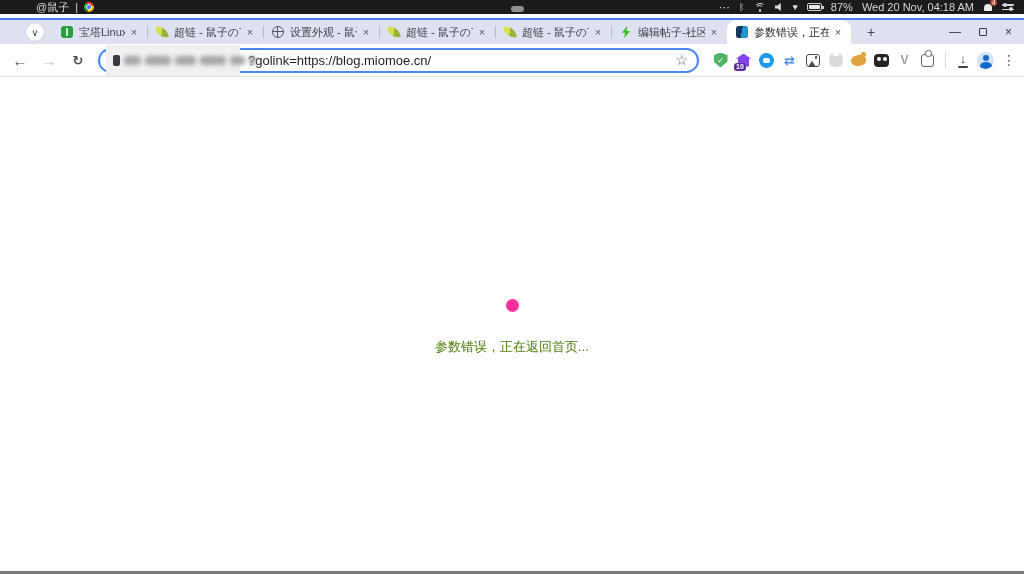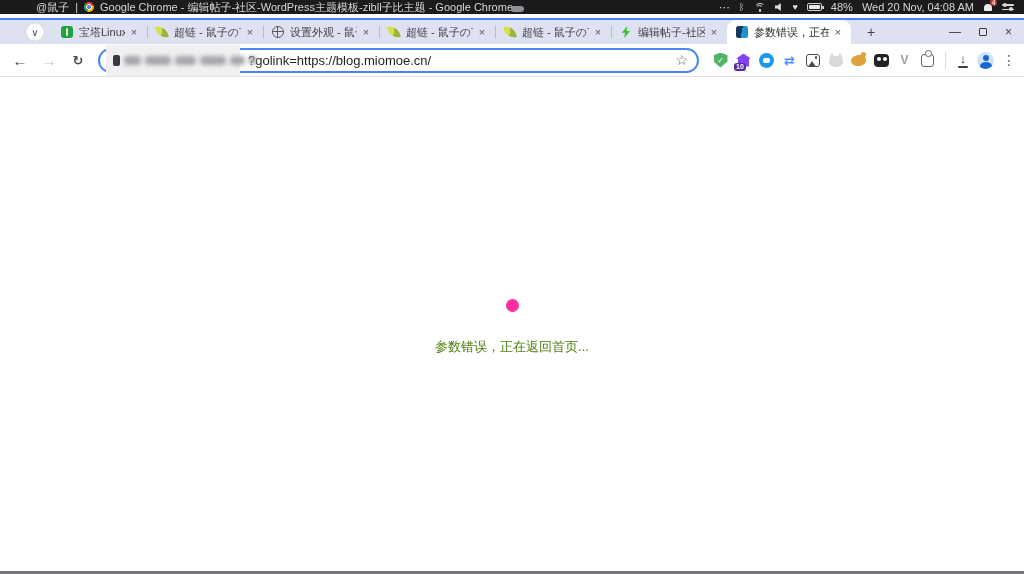--- a/index.html
+++ b/index.html
@@ -132,36 +132,35 @@
   .bottombar { position:absolute; left:0; right:0; bottom:0; height:3px; background:#77787c; }
 </style>
 </head>
 <body>
 
 <div class="sysbar">
   <div class="sys-left">
     <span>@鼠子</span>
     <span>|</span>
     <span class="chrome-logo"></span>
-    <span>Google Chrome  -  编辑帖子-社区-WordPress主题模板-zibll子比主题 - Google Chrome</span>
   </div>
   <span class="media-pill"></span>
   <div class="sys-right">
     <span class="tray-glyph" style="font-size:11px">⋯</span>
     <span class="tray-glyph" style="font-size:9px">ᛒ</span>
     <span class="wifi">
         <i class="a1"></i>
         <i class="a2"></i>
         <i class="dot"></i>
       </span>
     <span class="vol"></span>
     <span class="tray-glyph" style="font-size:9px">♥</span>
     <span class="batt"></span>
-    <span>48%</span>
-    <span>Wed 20 Nov, 04:08 AM</span>
+    <span>87%</span>
+    <span>Wed 20 Nov, 04:18 AM</span>
     <span class="bell">
       <span class="dome"></span>
       <span class="badge">4</span>
     </span>
     <span class="sliders">
         <i></i>
         <i></i>
       </span>
   </div>
 </div>

